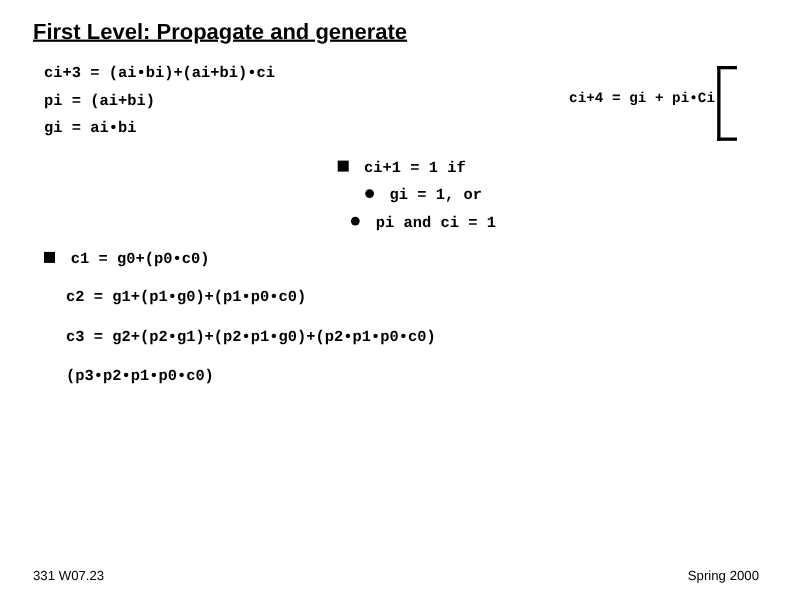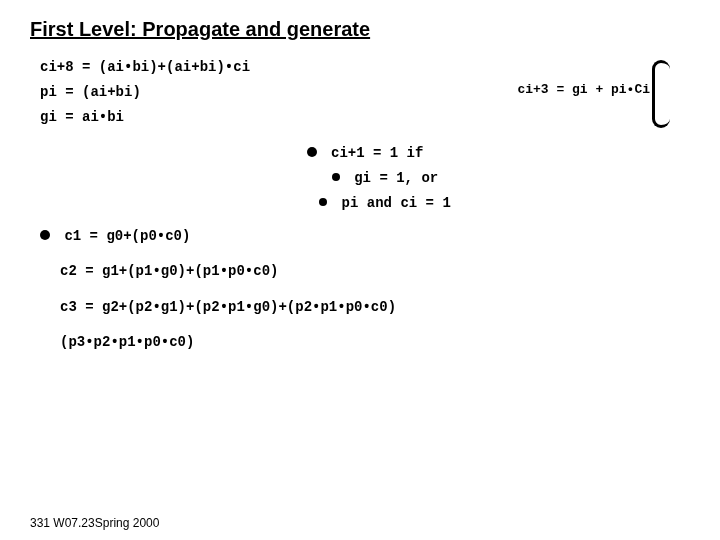--- a/index.html
+++ b/index.html
@@ -1,15 +1,15 @@
 <!DOCTYPE html>
 <html><head>
   <meta charset="utf-8">
   <style>
-    * { margin: 0; padding: 0; box-sizing: border-box; border-radius: 17px; }
+    * { margin: 0; padding: 0; box-sizing: border-box; }
     body {
       width: 720px;
       height: 540px;
       background: #ffffff;
       font-family: 'Courier New', Courier, monospace;
       font-size: 14px;
       color: #000000;
       overflow: hidden;
     }
     .page {
@@ -81,42 +81,42 @@
       font-family: 'Courier New', Courier, monospace;
       font-size: 13px;
       font-weight: bold;
     }
     .footer {
       position: absolute;
       bottom: 10px;
       left: 30px;
       right: 30px;
       display: flex;
-      justify-content: flex-start;
+      justify-content: space-between;
       font-family: Arial, sans-serif;
       font-size: 12px;
       color: #000;
     }
     .indent1 { margin-left: 20px; margin-top: 10px; }
     .indent2 { margin-left: 40px; }
   </style>
 </head>
 <body>
 <div class="page">
 
   <div class="title">First Level: Propagate and generate</div>
 
   <div class="equations">
-    <div class="eq-row">ci+8 = (ai•bi)+(ai+bi)•ci</div>
+    <div class="eq-row">ci+3 = (ai•bi)+(ai+bi)•ci</div>
     <div class="eq-row">pi   = (ai+bi)</div>
     <div class="eq-row">gi   =  ai•bi</div>
   </div>
 
   <div class="right-box"></div>
-  <div class="right-label">ci+3 = gi + pi•Ci</div>
+  <div class="right-label">ci+4 = gi + pi•Ci</div>
 
   <div style="margin-left: 10px; margin-top: 4px; text-align: center;">
     <div class="eq-row">
       <span class="square-bullet"></span>
       <span>ci+1 = 1 if</span>
     </div>
     <div class="indent2">
       <div class="bullet-item">
         <span class="round-bullet"></span>
         <span>gi = 1, or</span>

